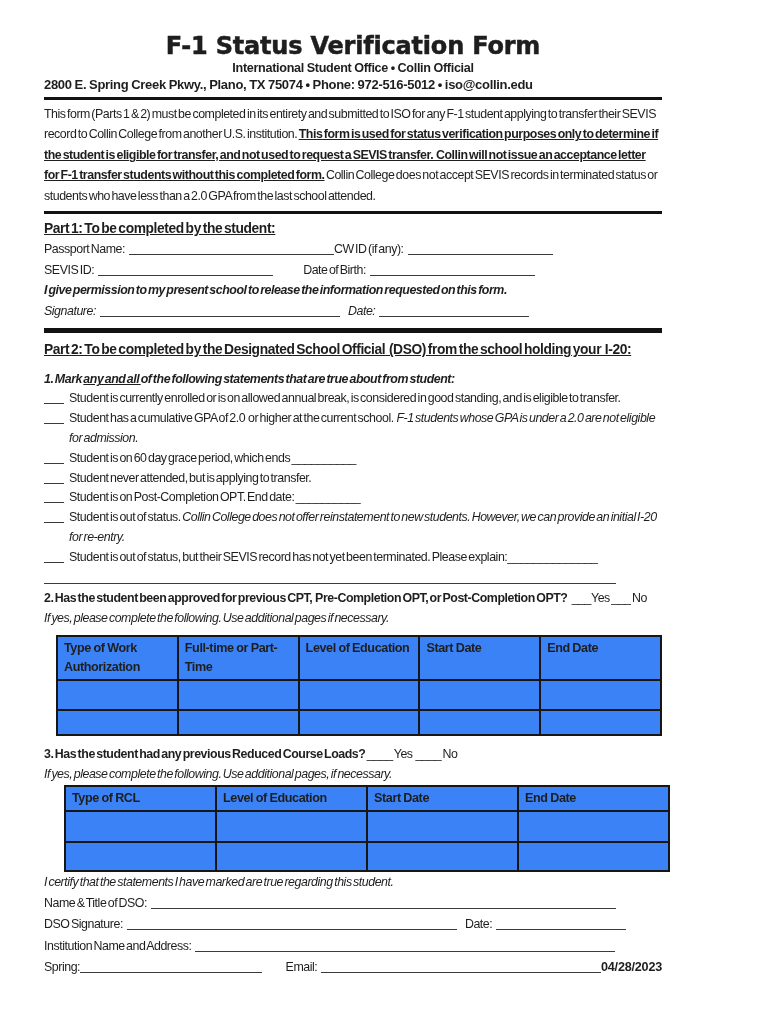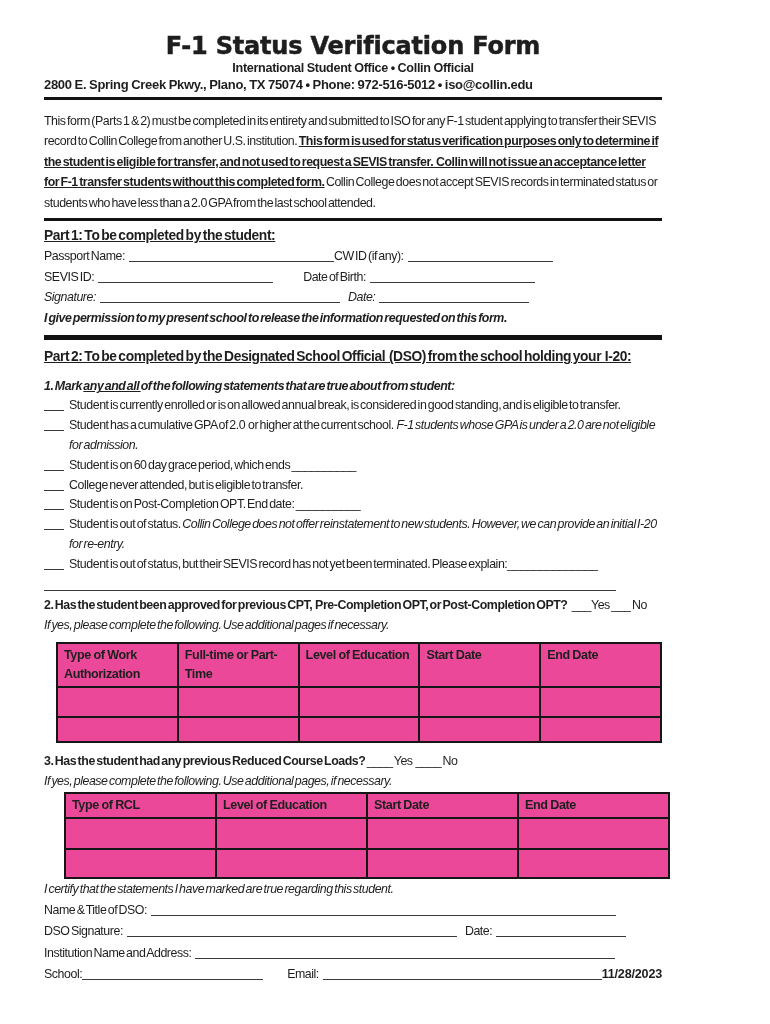--- a/index.html
+++ b/index.html
@@ -12,39 +12,39 @@
   .b{font-weight:700}.i{font-style:italic}.u{text-decoration:underline}
   .title{
     font-family:"DejaVu Sans",sans-serif;font-size:24px;font-weight:700;
     text-align:center;margin-top:28px;line-height:28px;letter-spacing:-0.2px;
     -webkit-text-stroke:0.5px #1e1e1e;word-spacing:0;
   }
   .subtitle{text-align:center;font-weight:700;font-size:12.6px;line-height:16px;letter-spacing:-0.3px;word-spacing:-0.5px}
   .contact{font-weight:700;font-size:13px;line-height:17px;margin-bottom:4px;letter-spacing:-0.3px;word-spacing:-0.5px}
   .rule{height:3px;background:#121212;border:0;margin:0}
   .rule-thick{height:5px}
-  .intro{margin:11px 0 5px;line-height:20.4px}
+  .intro{margin:4px 0 5px;line-height:20.4px}
   .sec-heading{font-weight:700;font-size:13.8px;letter-spacing:-0.4px;margin-top:5px;line-height:20px}
   .sec-heading > span{text-decoration:underline}
   .p1line{line-height:20.6px;white-space:nowrap}
   .blank{display:inline-block;border-bottom:1px solid #3a3a3a;height:12px;position:relative;top:2px;margin-left:4px}
   .w-passport{width:205px}.w-cwid{width:145px}.w-sevis{width:175px}.w-dob{width:165px}
   .w-sig{width:240px}.w-sigdate{width:150px}
   .w-dsosig{width:330px}.w-dsodate{width:130px}.w-nametitle{width:465px}.w-institution{width:420px}
   .w-phone{width:185px}.w-email{width:285px}
   .ml-cwid{}.ml-dob{margin-left:30px}.ml-date{margin-left:8px}.ml-email{margin-left:24px}
   .perm{font-weight:700;font-style:italic}
   .sigline .lab{font-style:italic}
   .q1{margin-top:9px;line-height:20px}
   .stmt{padding-left:25px;text-indent:-25px;line-height:19.8px}
   .chk{display:inline-block;width:20px;border-bottom:1px solid #3a3a3a;height:11px;position:relative;top:2px;margin-right:5px}
   .explain-line{border-bottom:1px solid #3a3a3a;width:572px;height:15px;margin-bottom:4px}
   .q{margin-top:4px;line-height:20px}
   .note{font-style:italic;line-height:20px}
-  table{border-collapse:collapse;table-layout:fixed;background:#ec4899}
+  table{border-collapse:collapse;table-layout:fixed;background:#3b82f6}
   .t1{width:606px;margin:7px 0 0 12px}
   .t2{width:606px;margin:1px 0 0 20px}
   th,td{border:2px solid #161616;padding:2px 6px;vertical-align:top;text-align:left}
   th{font-weight:700;font-size:12.6px;letter-spacing:-0.4px;line-height:19px;word-spacing:-0.5px}
   .t1 thead tr{height:44px}
   .t1 tbody tr.r1{height:30px}
   .t1 tbody tr.r2{height:25px}
   .t2 thead tr{height:24px}
   .t2 tbody tr.r1{height:31px}
   .t2 tbody tr.r2{height:29px}
@@ -71,36 +71,36 @@
 
   <div class="p1line">
     <span>Passport Name:</span><span class="blank w-passport"></span><span class="ml-cwid">CW ID (if any):</span><span class="blank w-cwid"></span>
   </div>
 
   <div class="p1line">
     <span>SEVIS ID:</span><span class="blank w-sevis"></span><span class="ml-dob">Date of Birth:</span><span class="blank w-dob"></span>
   </div>
 
 
+  <div class="p1line perm">I give permission to my present school to release the information requested on this form.</div>
+
   <div class="p1line sigline">
     <span class="lab">Signature:</span><span class="blank w-sig"></span><span class="lab ml-date">Date:</span><span class="blank w-sigdate"></span>
   </div>
-
-  <div class="p1line perm">I give permission to my present school to release the information requested on this form.</div>
 
   <div class="rule rule-thick" style="margin-top:7px"></div>
 
   <div class="sec-heading" style="margin-top:7px"><span>Part 2: To be completed by the Designated School Official&nbsp; (DSO) from the school holding your&nbsp; I-20:</span></div>
 
   <div class="q1"><span class="b i">1. Mark </span><span class="b i u">any and all </span><span class="b i">of the following statements that are true about from student:</span></div>
 
   <div class="stmt"><span class="chk"></span><span><span>Student is currently enrolled or is on allowed annual break, is considered in good standing, and is eligible to transfer.</span></span></div>
   <div class="stmt"><span class="chk"></span><span><span>Student has a cumulative GPA of 2.0&nbsp; or higher at the current school.&nbsp; </span><span class="i">F-1 students whose GPA is under a 2.0 are not eligible for admission.</span></span></div>
   <div class="stmt"><span class="chk"></span><span><span>Student is on 60 day grace period, which ends __________</span></span></div>
-  <div class="stmt"><span class="chk"></span><span><span>College never attended, but is eligible to transfer.</span></span></div>
+  <div class="stmt"><span class="chk"></span><span><span>Student never attended, but is applying to transfer.</span></span></div>
   <div class="stmt"><span class="chk"></span><span><span>Student is on Post-Completion OPT. End date: __________</span></span></div>
   <div class="stmt"><span class="chk"></span><span><span>Student is out of status. </span><span class="i">Collin College does not offer reinstatement to new students. However, we can provide an initial I-20 for re-entry.</span></span></div>
   <div class="stmt"><span class="chk"></span><span><span>Student is out of status, but their SEVIS record has not yet been terminated. Please explain:______________</span></span></div>
 
   <div class="explain-line"></div>
 
   <div class="q"><span class="b">2. Has the student been approved for previous CPT,&nbsp; Pre-Completion OPT, or Post-Completion OPT?</span><span>&nbsp;&nbsp; ___Yes ___ No</span></div>
   <div class="note">If yes, please complete the following. Use additional pages if necessary.</div>
 
   <table class="t1">
@@ -167,20 +167,20 @@
 
   <div class="fline">
     <span>DSO Signature:</span><span class="blank w-dsosig"></span><span class="ml-date">Date:</span><span class="blank w-dsodate"></span>
   </div>
 
   <div class="fline">
     <span>Institution Name and Address:</span><span class="blank w-institution"></span>
   </div>
 
   <div class="fline phone-row">
-    <span>School:</span>
+    <span>Spring:</span>
       <span class="blank w-phone" style="margin-left:0"></span>
       <span class="ml-email">Email:</span>
       <span class="blank w-email"></span>
-    <span class="rev-date">11/28/2023</span>
+    <span class="rev-date">04/28/2023</span>
   </div>
 
 </div>
 
 </body></html>

